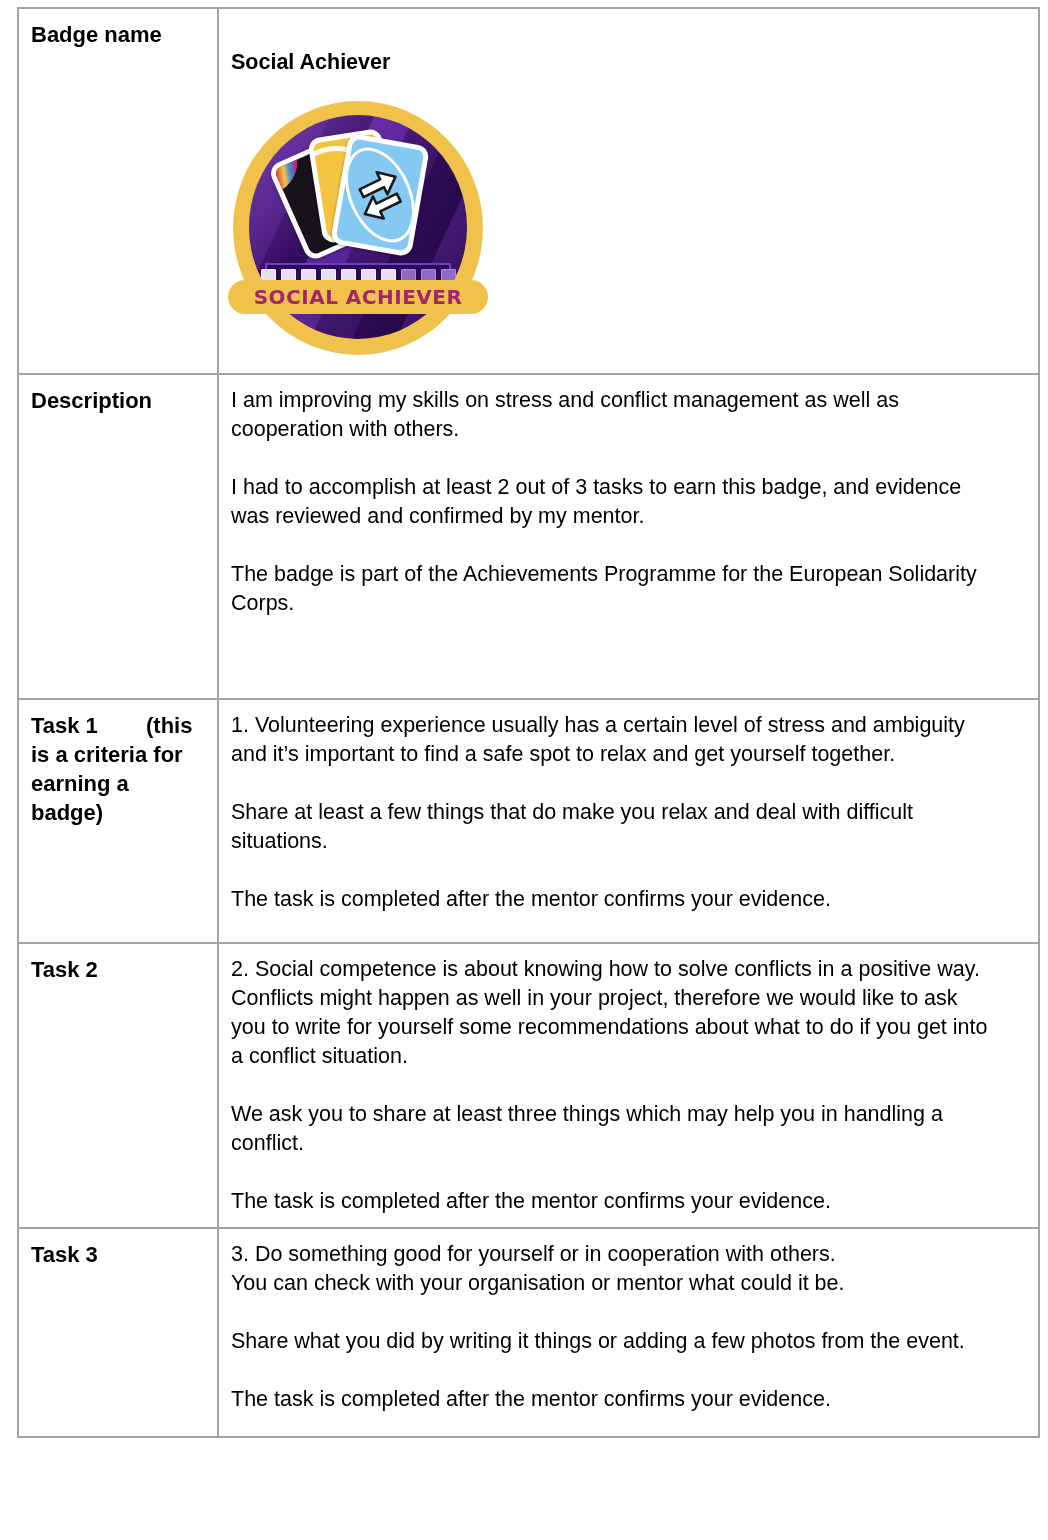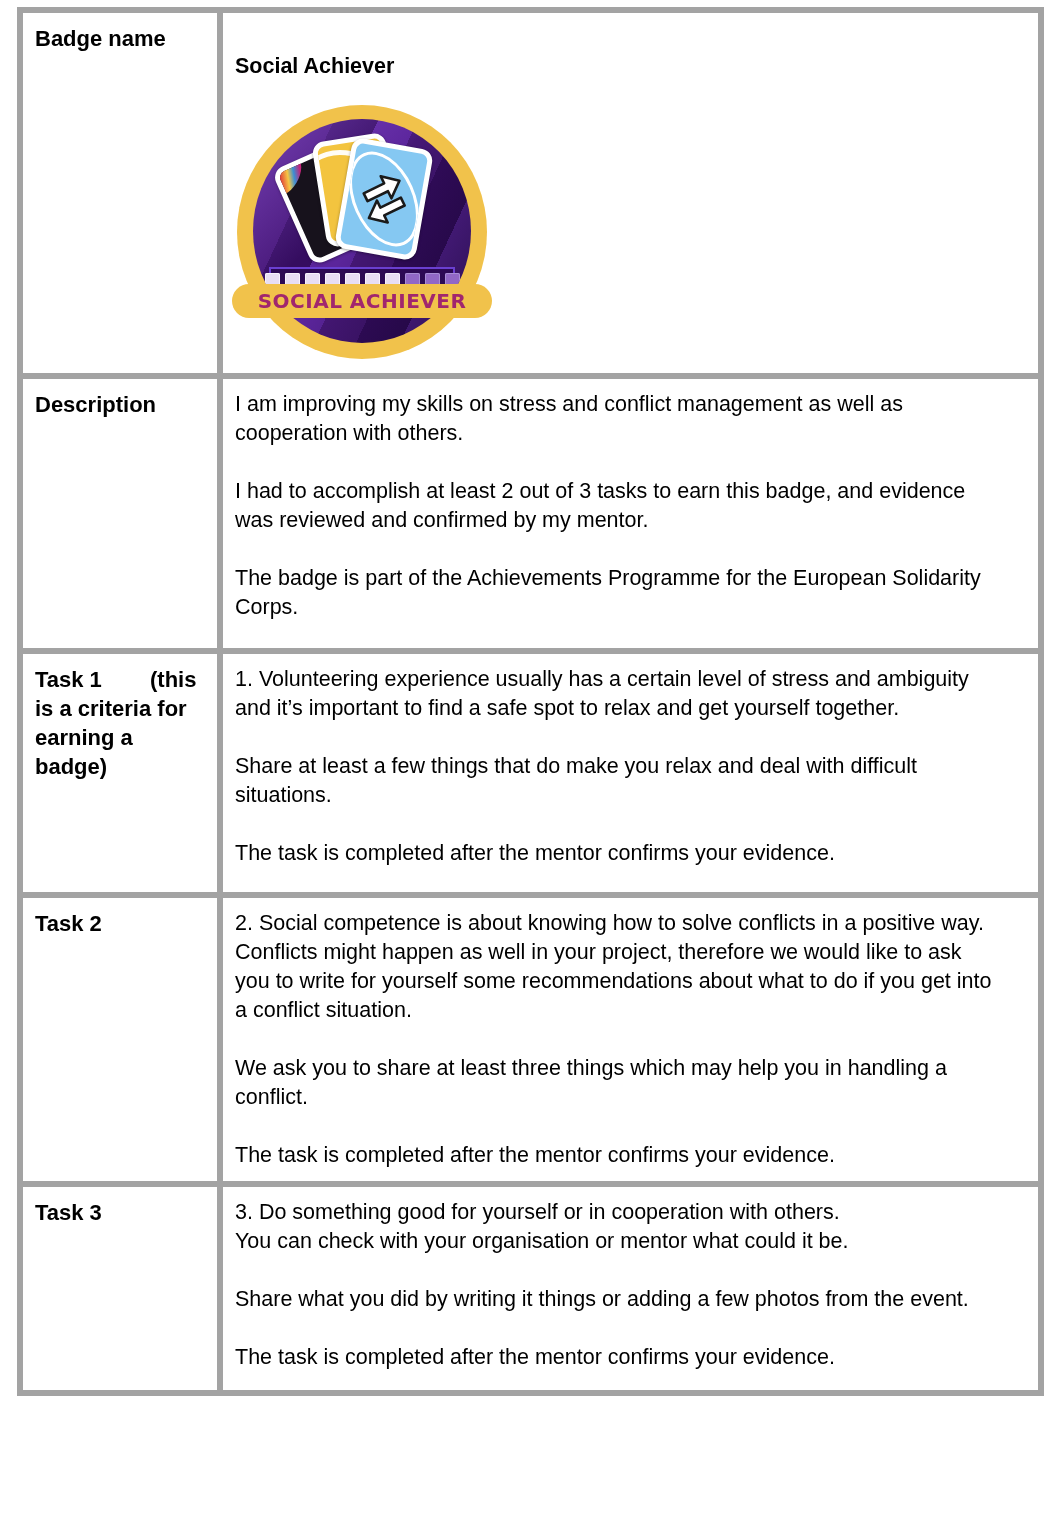--- a/index.html
+++ b/index.html
@@ -10,21 +10,21 @@
     font-family: "Liberation Sans", sans-serif;
     color: #000;
   }
   table.badge-table {
     border-collapse: collapse;
     table-layout: fixed;
     width: 1021px;
     margin: 7px 0 0 17px;
   }
   td {
-    border: 6px solid #a3a3a3;
+    border: 2px solid #a3a3a3;
     vertical-align: top;
     padding: 11px 12px;
   }
   td.label-cell { width: 200px; }
   td.content-cell { width: 821px; padding-right: 26px; }
   .label {
     font-weight: bold;
     font-size: 22px;
     line-height: 29px;
   }
@@ -196,21 +196,21 @@
                 <span class="sq sq-dark"></span>
               </div>
         </div>
         <div class="banner">
           <span>SOCIAL ACHIEVER</span>
         </div>
       </div>
     </td>
   </tr>
 
-  <tr style="height:275px">
+  <tr style="height:325px">
     <td class="label-cell">
       <div class="label">Description</div>
     </td>
     <td class="content-cell">
       <div class="cell-text">
         <p>I am improving my skills on stress and conflict management as well as cooperation with others.</p>
         <p>I had to accomplish at least 2 out of 3 tasks to earn this badge, and evidence was reviewed and confirmed by my mentor.</p>
         <p>The badge is part of the Achievements Programme for the European Solidarity Corps.</p>
       </div>
     </td>

